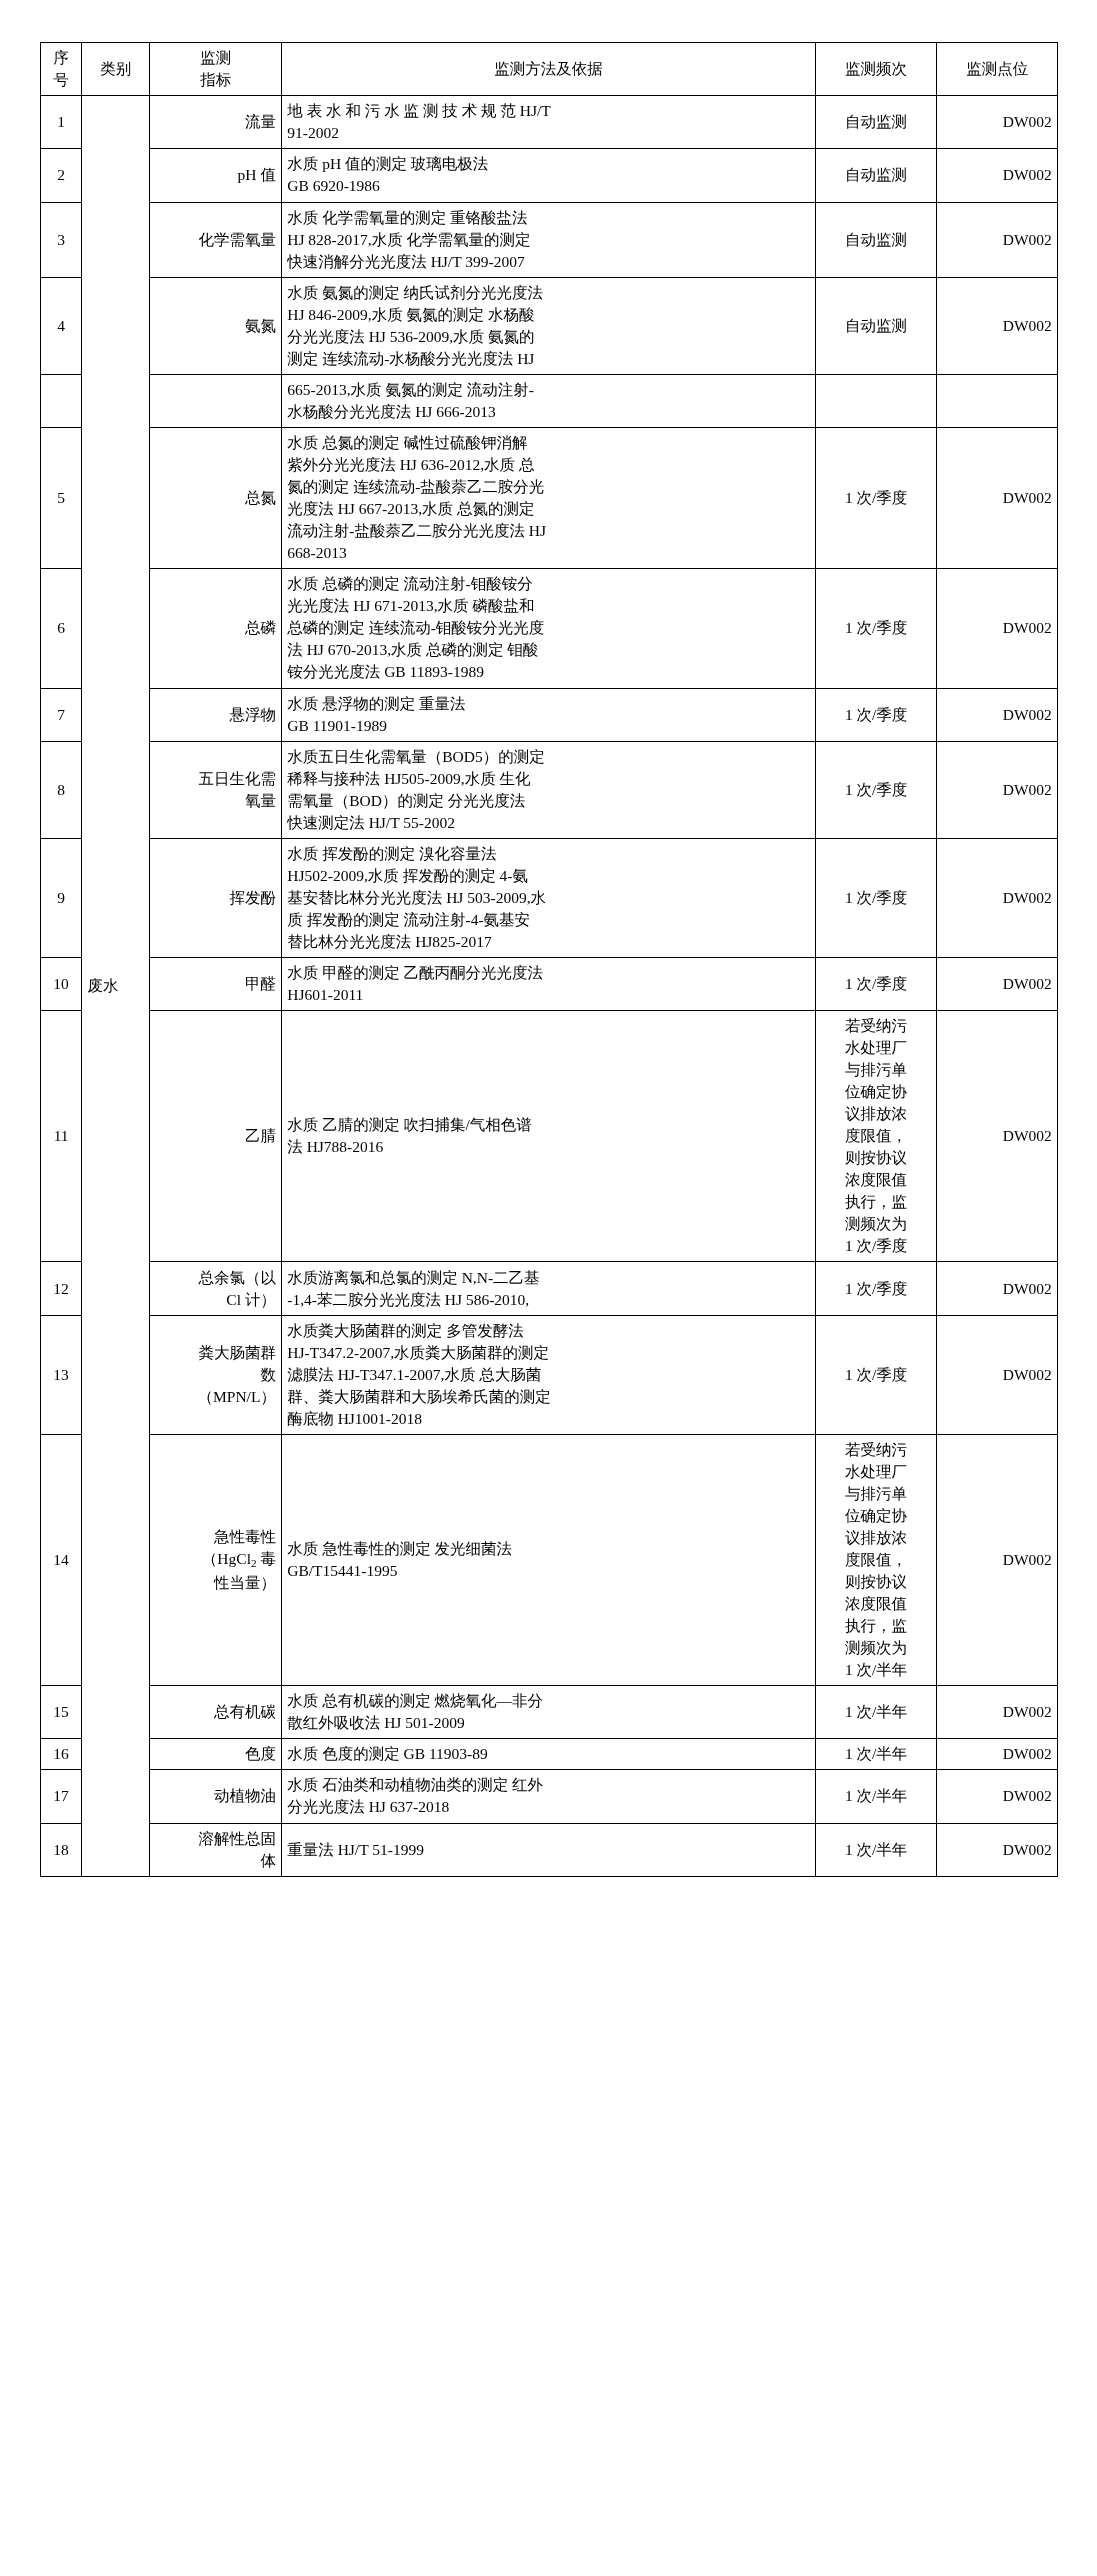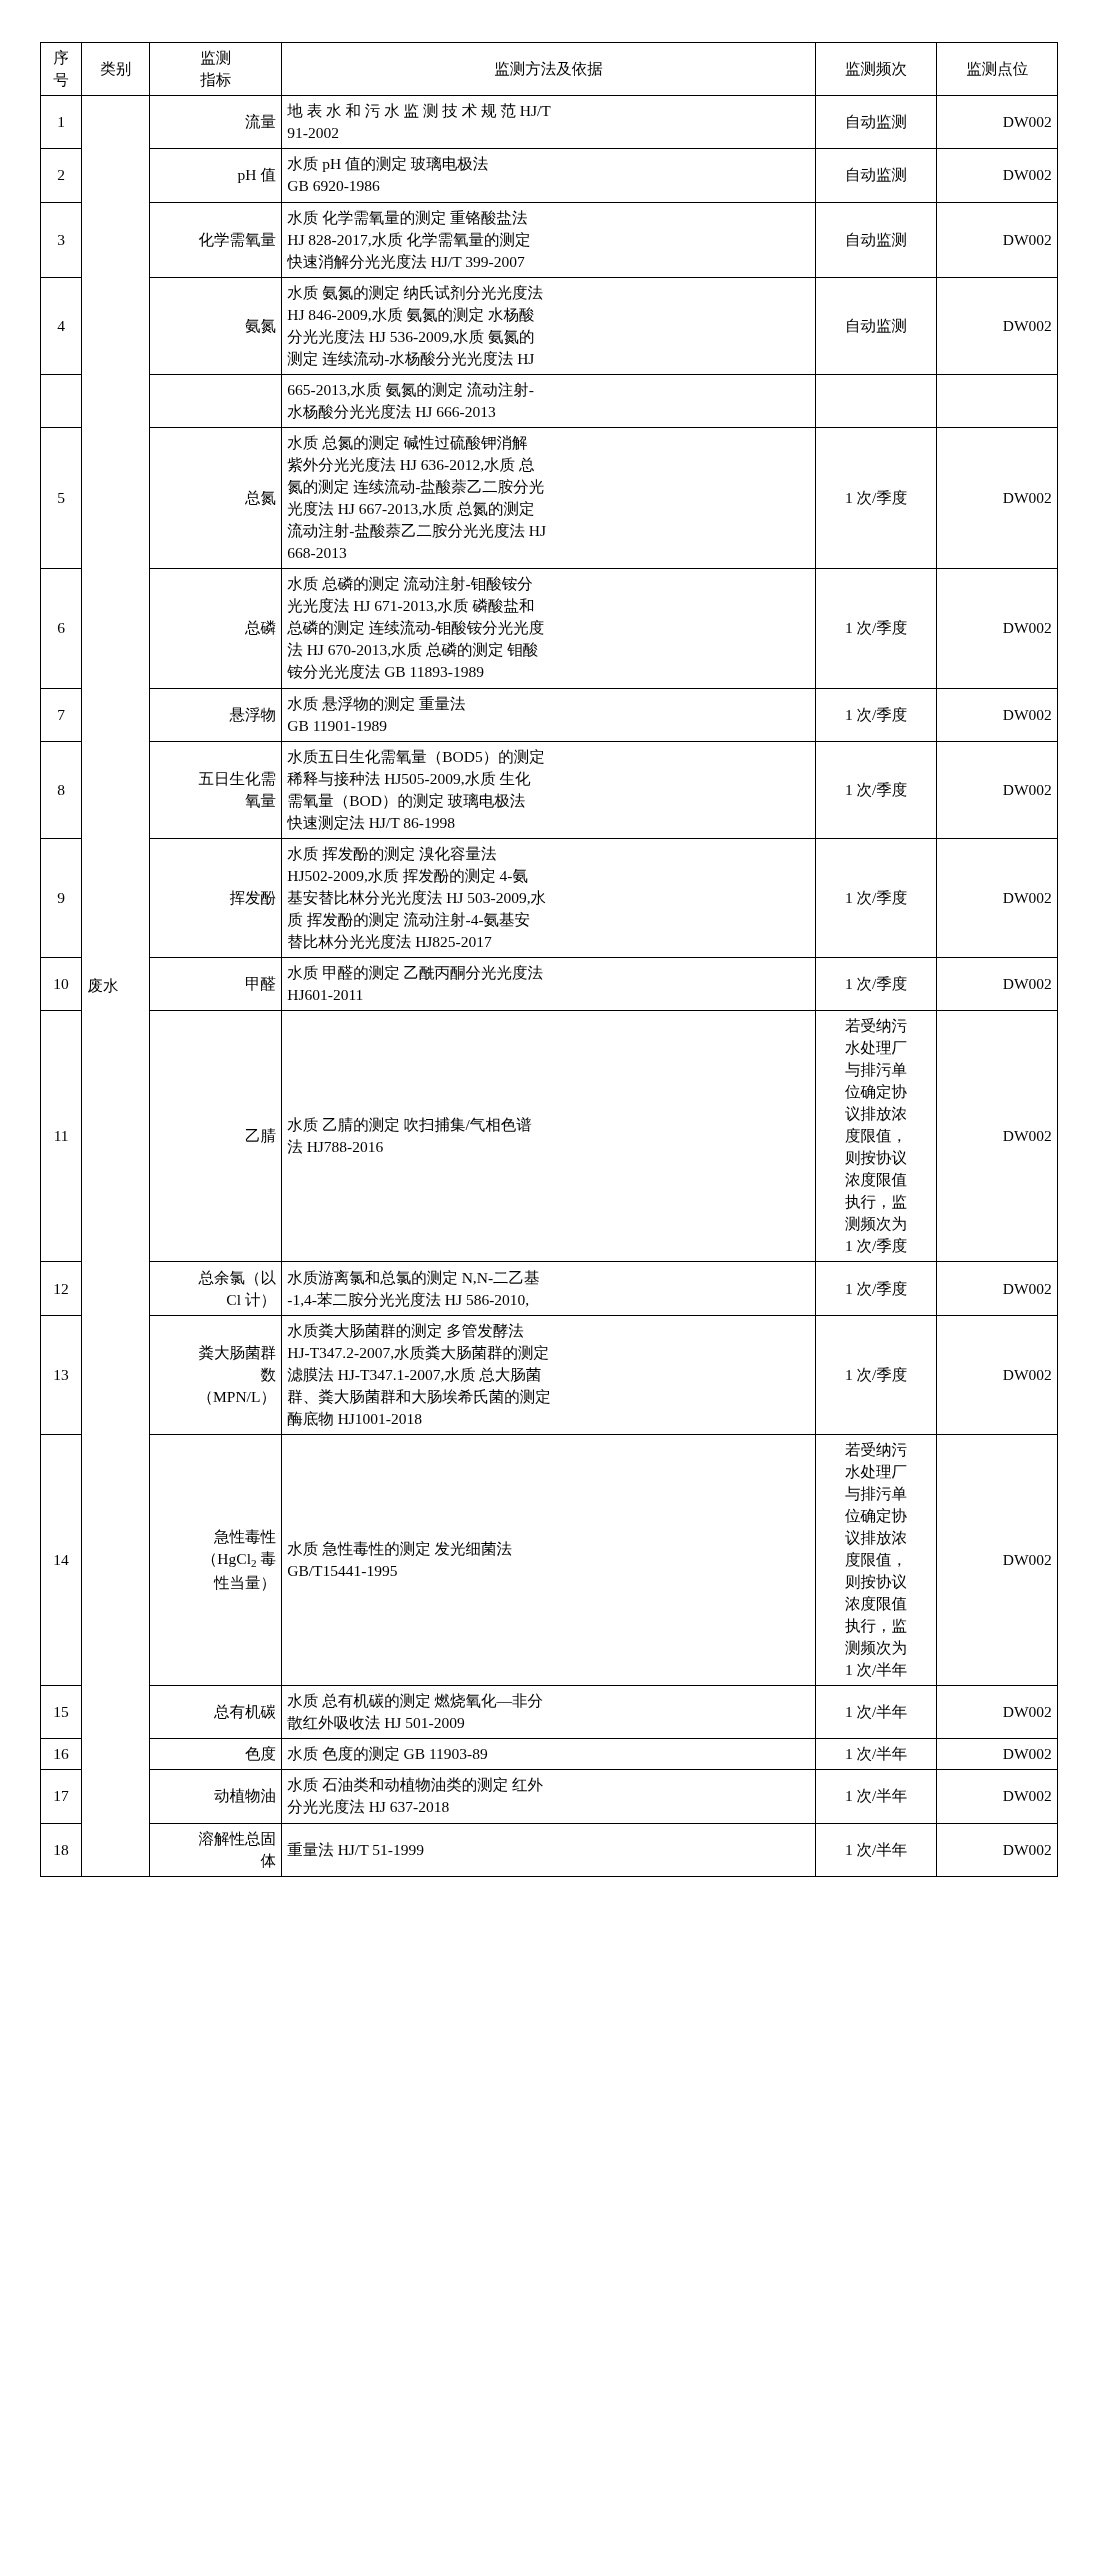--- a/index.html
+++ b/index.html
@@ -219,22 +219,22 @@
         </tr>
         <tr>
           <td class="no-cell">8</td>
           <td class="ind-cell">
             <div>五日生化需</div>
             <div>氧量</div>
           </td>
           <td class="method-cell">
             <div>水质五日生化需氧量（BOD5）的测定</div>
             <div>稀释与接种法 HJ505-2009,水质 生化</div>
-            <div>需氧量（BOD）的测定 玻璃电极法</div>
-            <div>快速测定法 HJ/T 86-1998</div>
+            <div>需氧量（BOD）的测定 分光光度法</div>
+            <div>快速测定法 HJ/T 55-2002</div>
           </td>
           <td class="freq-cell">
             <div>1 次/季度</div>
           </td>
           <td class="point-cell">DW002</td>
         </tr>
         <tr>
           <td class="no-cell">9</td>
           <td class="ind-cell">
             <div>挥发酚</div>

